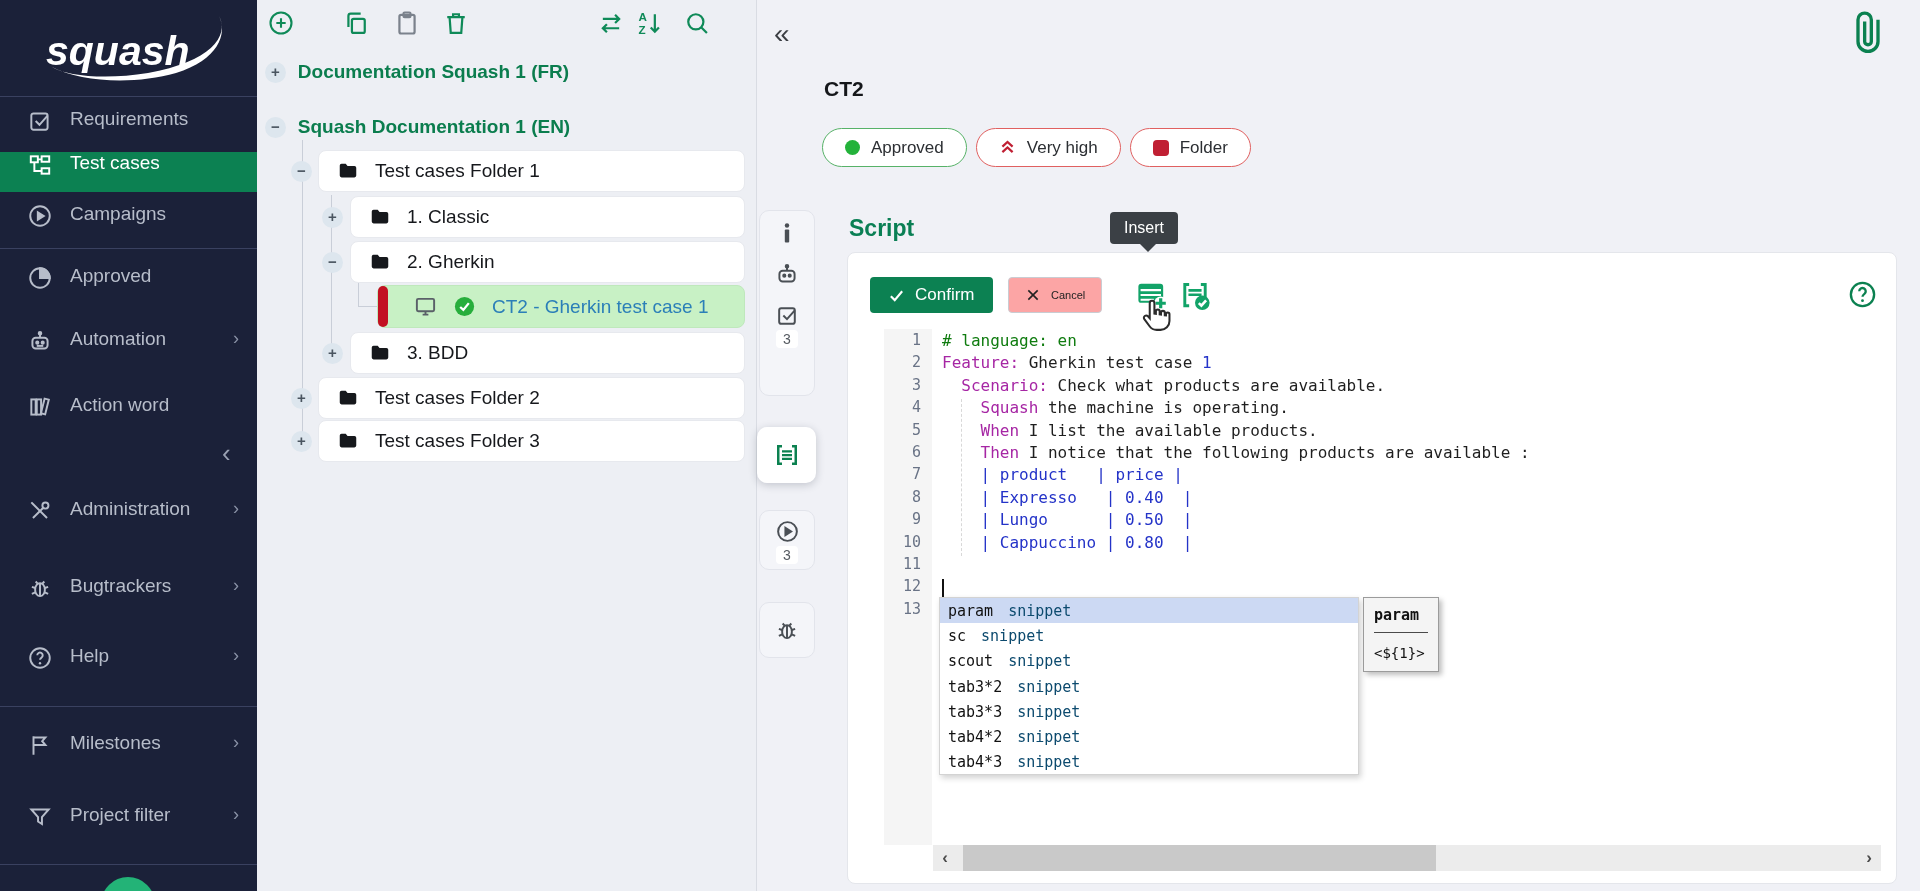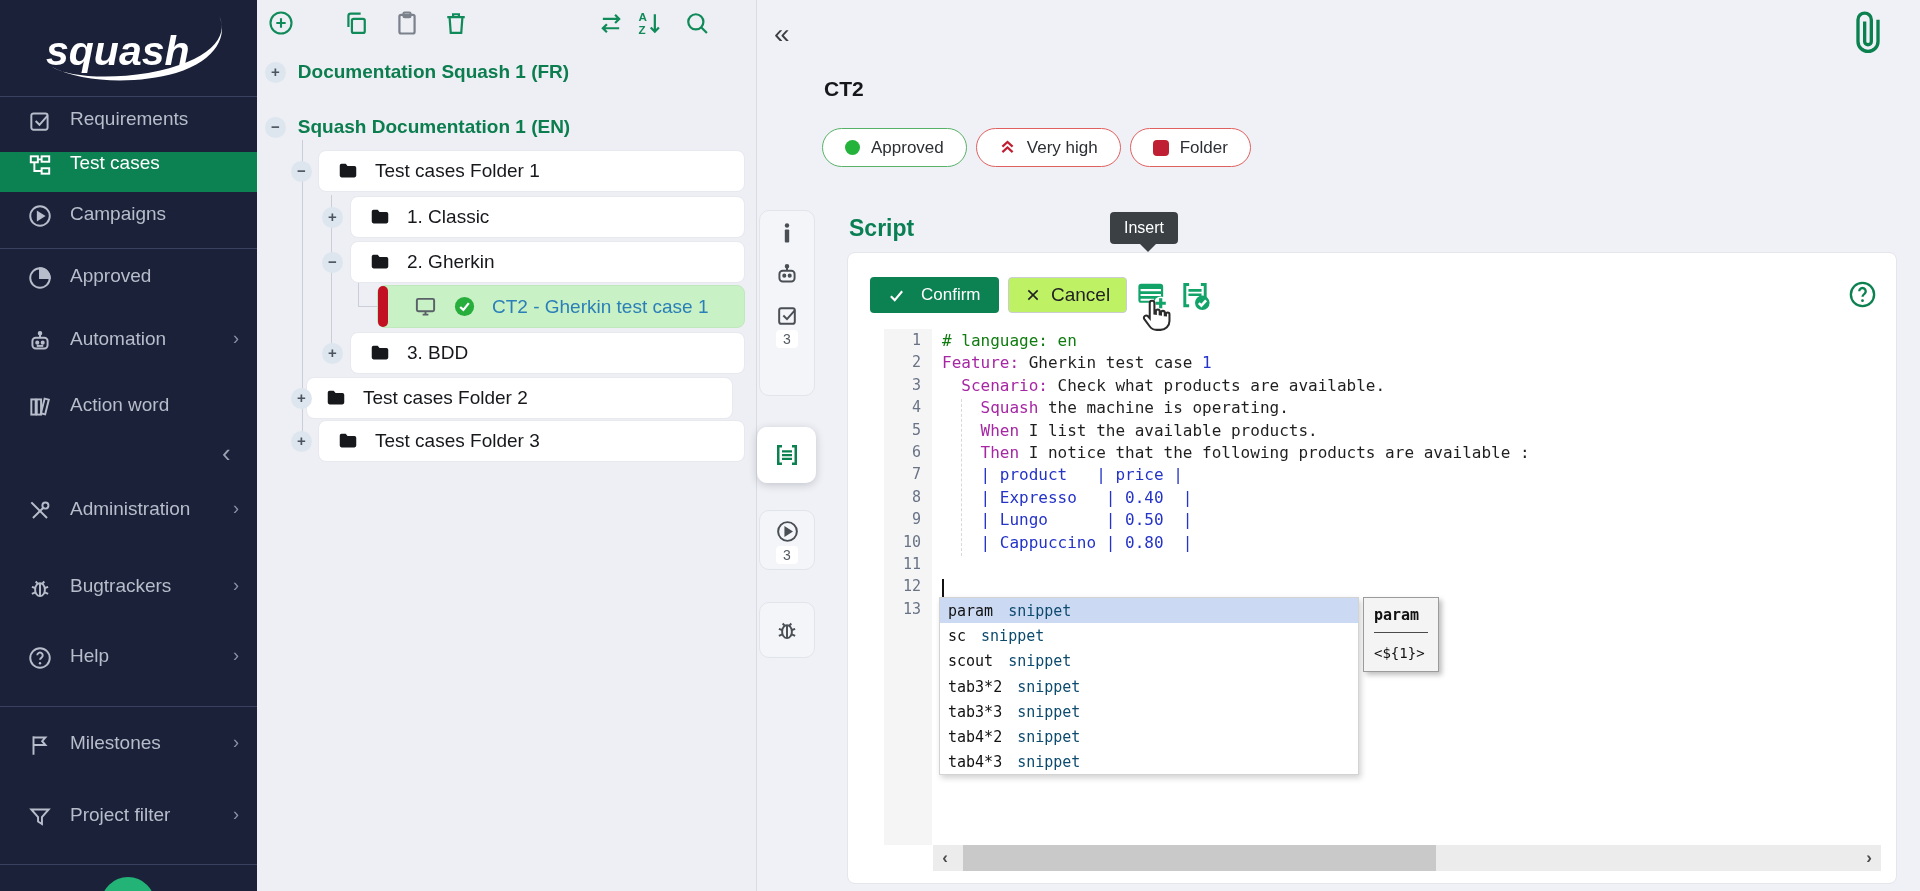--- a/index.html
+++ b/index.html
@@ -44,22 +44,22 @@
   .badge { height:39px; display:inline-flex; align-items:center; gap:11px; padding:0 22px; background:#fff; border-radius:20px; font-size:17px; color:#2c2f33; }
   .badge.green { border:1.5px solid #57b268; }
   .badge.red { border:1.5px solid #e06060; }
   .dot { width:15px; height:15px; border-radius:50%; background:#23b23a; }
   .sq { width:16px; height:16px; border-radius:4px; background:#c01f33; }
   .paperclip { position:absolute; left:1848px; top:6px; cursor:pointer; }
 
   
   .script-h { position:absolute; left:849px; top:215px; font-size:23px; font-weight:bold; color:#0a7f54; }
   .script-card { position:absolute; left:847px; top:252px; width:1050px; height:632px; background:#ffffff; border:1px solid #e4e6eb; border-radius:8px; }
-  .btn-confirm { position:absolute; left:22px; top:24px; height:36px; padding:0 18px; background:#0c8152; color:#fff; font-size:17px; border:none; border-radius:4px; display:inline-flex; align-items:center; gap:16px; cursor:pointer; font-family:inherit; }
-  .btn-cancel { position:absolute; left:160px; top:24px; height:36px; padding:0 16px; background:#bef264; color:#222; font-size:19px; border:1px solid #c9ccd2; border-radius:4px; display:inline-flex; align-items:center; gap:10px; cursor:pointer; font-family:inherit; }
+  .btn-confirm { position:absolute; left:22px; top:24px; height:36px; padding:0 18px; background:#0c8152; color:#fff; font-size:17px; border:none; border-radius:4px; display:inline-flex; align-items:center; gap:10px; cursor:pointer; font-family:inherit; }
+  .btn-cancel { position:absolute; left:160px; top:24px; height:36px; padding:0 16px; background:#fca5a5; color:#222; font-size:11px; border:1px solid #c9ccd2; border-radius:4px; display:inline-flex; align-items:center; gap:10px; cursor:pointer; font-family:inherit; }
   .icon-btn { position:absolute; background:none; border:none; cursor:pointer; }
   .help-btn { left:999px; top:26px; }
 
   
   .editor { position:absolute; left:36px; top:76px; width:998px; height:516px; background:#fff; overflow:hidden; }
   .gutter { position:absolute; left:0; top:0; width:48px; height:516px; background:#f5f5f5; padding-top:2px; }
   .ln-num { height:22.4px; font-family:"DejaVu Sans Mono", monospace; font-size:15px; color:#697386; text-align:right; padding-right:11px; }
   .code { position:absolute; left:58px; top:2px; }
   .code-line { height:22.4px; font-family:"DejaVu Sans Mono", monospace; font-size:16px; white-space:pre; color:#1f1f1f; }
   .tok-comment { color:#107c10; } .tok-kw { color:#a626a4; } .tok-num { color:#2433c8; } .tok-table { color:#2433c8; } .tok-plain { color:#1f1f1f; }
@@ -284,21 +284,21 @@
 
     <span class="expander" style="left:65px; top:343px">+</span>
     <div class="node-card" style="left:93px; top:332px; width:395px; height:42px">
       <svg width="22" height="22" viewBox="0 0 24 24" fill="#16181c">
           <path d="M3 6 a2 2 0 0 1 2-2 h4.5 l2 2.5 H19 a2 2 0 0 1 2 2 V17 a2 2 0 0 1-2 2 H5 a2 2 0 0 1-2-2 Z"></path>
         </svg>
       <span>3. BDD</span>
     </div>
 
     <span class="expander" style="left:34px; top:388px">+</span>
-    <div class="node-card" style="left:49px; top:377px; width:427px; height:42px">
+    <div class="node-card" style="left:61px; top:377px; width:427px; height:42px">
       <svg width="22" height="22" viewBox="0 0 24 24" fill="#16181c">
           <path d="M3 6 a2 2 0 0 1 2-2 h4.5 l2 2.5 H19 a2 2 0 0 1 2 2 V17 a2 2 0 0 1-2 2 H5 a2 2 0 0 1-2-2 Z"></path>
         </svg>
       <span>Test cases Folder 2</span>
     </div>
 
     <span class="expander" style="left:34px; top:431px">+</span>
     <div class="node-card" style="left:61px; top:420px; width:427px; height:42px">
       <svg width="22" height="22" viewBox="0 0 24 24" fill="#16181c">
           <path d="M3 6 a2 2 0 0 1 2-2 h4.5 l2 2.5 H19 a2 2 0 0 1 2 2 V17 a2 2 0 0 1-2 2 H5 a2 2 0 0 1-2-2 Z"></path>

